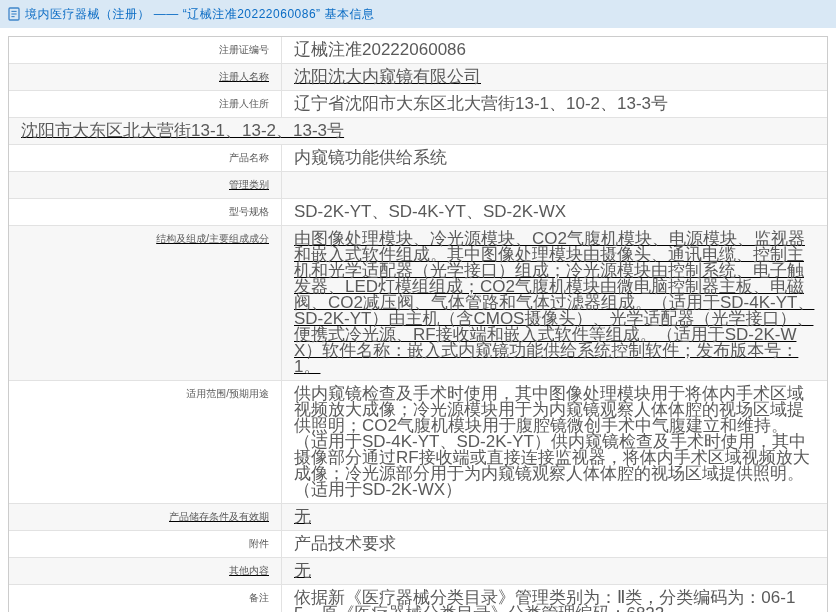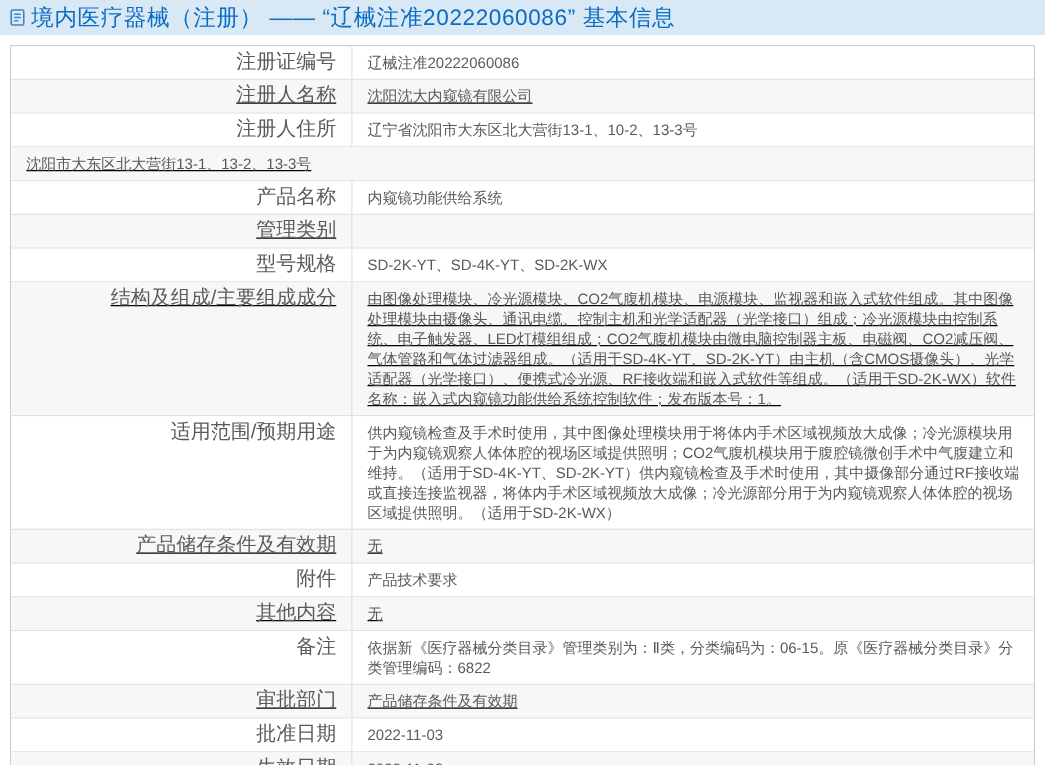--- a/index.html
+++ b/index.html
@@ -12,53 +12,53 @@
     width: 836px;
     height: 28px;
     background: #d9e8f5;
     display: flex;
     align-items: center;
     padding: 0 8px;
   }
   .doc-icon { display: inline-flex; margin-right: 4px; }
   .title {
     color: #0b6cc4;
-    font-size: 18px;
+    font-size: 12px;
     letter-spacing: 0.5px;
   }
   .table {
     margin: 8px;
     width: 820px;
     border: 1px solid #cccccc;
   }
   .row {
     display: flex;
     border-bottom: 1px solid #e2e2e2;
     background: #ffffff;
   }
   .row:last-child { border-bottom: none; }
   .row.alt { background: #f7f7f7; text-decoration: underline; }
   .label {
     width: 273px;
     flex: 0 0 273px;
     text-align: right;
     padding: 5px 12px 5px 6px;
     color: #5a5a5a;
-    font-size: 16px;
+    font-size: 10px;
     line-height: 16px;
     border-right: 1px solid #e2e2e2;
     display: flex;
     justify-content: flex-end;
     align-items: flex-start;
   }
   .value {
     flex: 1;
     padding: 5px 10px 5px 12px;
     color: #5a5a5a;
-    font-size: 12px;
+    font-size: 17px;
     line-height: 16px;
     word-break: break-all;
   }
 </style>
 </head>
 <body>
 
 <div class="header">
   <span class="doc-icon">
     <svg width="13" height="14" viewBox="0 0 13 14">

